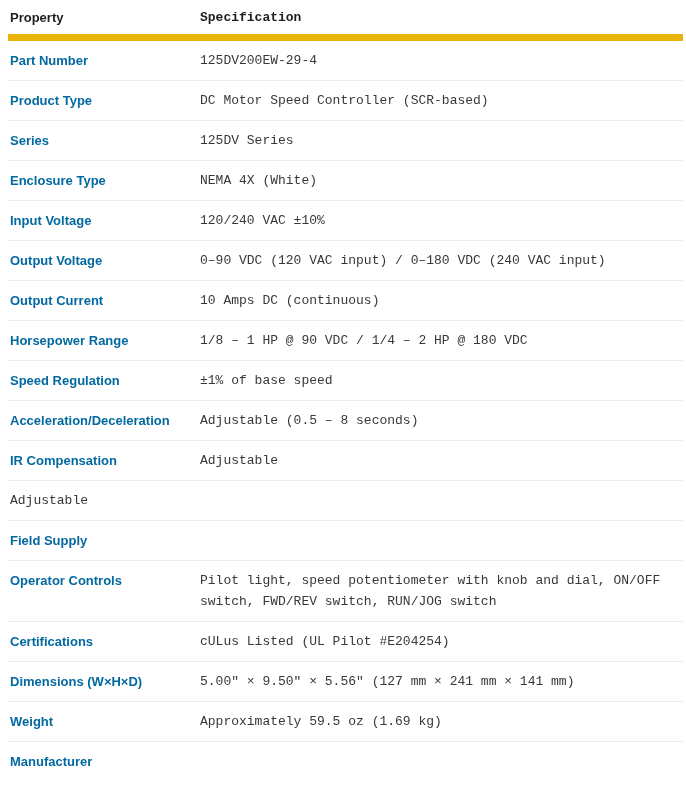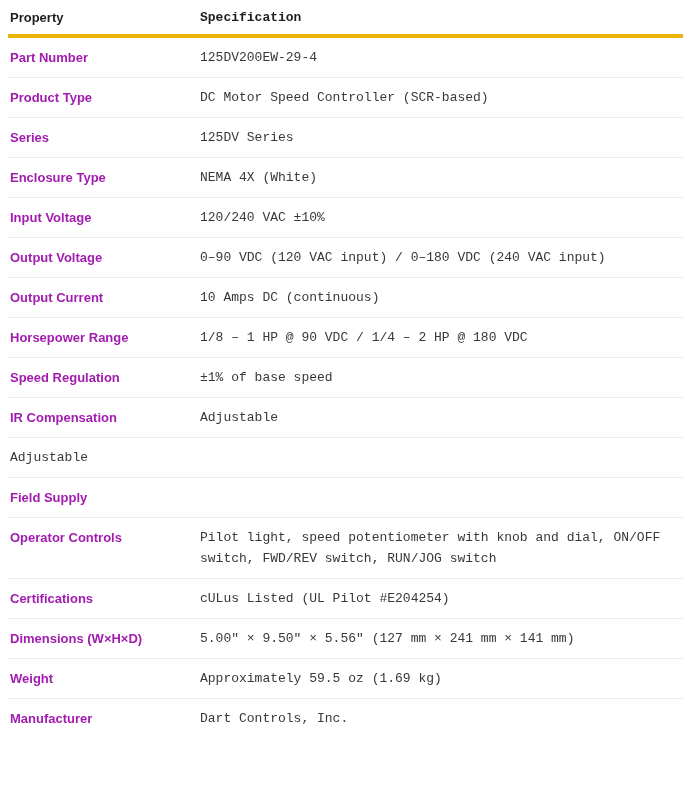--- a/index.html
+++ b/index.html
@@ -22,39 +22,39 @@
     color: #383838;
   }
   .row {
     display: flex;
     align-items: flex-start;
     padding: 9px 0;
     border-bottom: 1px solid #ececec;
   }
   .row.header {
     padding: 5px 0 6px 0;
-    border-bottom: 4px solid #eab308;
+    border-bottom: 7px solid #eab308;
   }
   .row.header .cell {
     font-weight: 700;
     color: #1e1e1e;
   }
   #rows .row:last-child {
     border-bottom: none;
   }
   .cell {
     box-sizing: border-box;
   }
   .cell.prop {
     flex: none;
     width: 190px;
     padding-left: 2px;
     padding-right: 10px;
     font-weight: 700;
-    color: #a21caf;
+    color: #0369a1;
   }
   .cell.spec {
     flex: 1 1 auto;
     min-width: 0;
     padding-left: 2px;
     padding-right: 16px;
     font-weight: 400;
     color: #383838;
     font-family: Liberation Mono, monospace;
   }
@@ -107,20 +107,24 @@
     <div class="cell prop">Horsepower Range</div>
     <div class="cell spec">1/8 – 1 HP @ 90 VDC / 1/4 – 2 HP @ 180 VDC</div>
   </div>
 
   <div class="row">
     <div class="cell prop">Speed Regulation</div>
     <div class="cell spec">±1% of base speed</div>
   </div>
 
 
+  <div class="row">
+    <div class="cell prop">Acceleration/Deceleration</div>
+    <div class="cell spec">Adjustable (0.5 – 8 seconds)</div>
+  </div>
 
   <div class="row">
     <div class="cell prop">IR Compensation</div>
     <div class="cell spec">Adjustable</div>
   </div>
 
   <div class="row">
     <div class="cell spec">Adjustable</div>
   </div>
 
@@ -143,16 +147,15 @@
     <div class="cell spec">5.00" × 9.50" × 5.56" (127 mm × 241 mm × 141 mm)</div>
   </div>
 
   <div class="row">
     <div class="cell prop">Weight</div>
     <div class="cell spec">Approximately 59.5 oz (1.69 kg)</div>
   </div>
 
   <div class="row">
     <div class="cell prop">Manufacturer</div>
-    <div class="cell spec">Dart Controls, Inc.</div>
   </div>
 </div>
 </div>
 
 </body></html>

